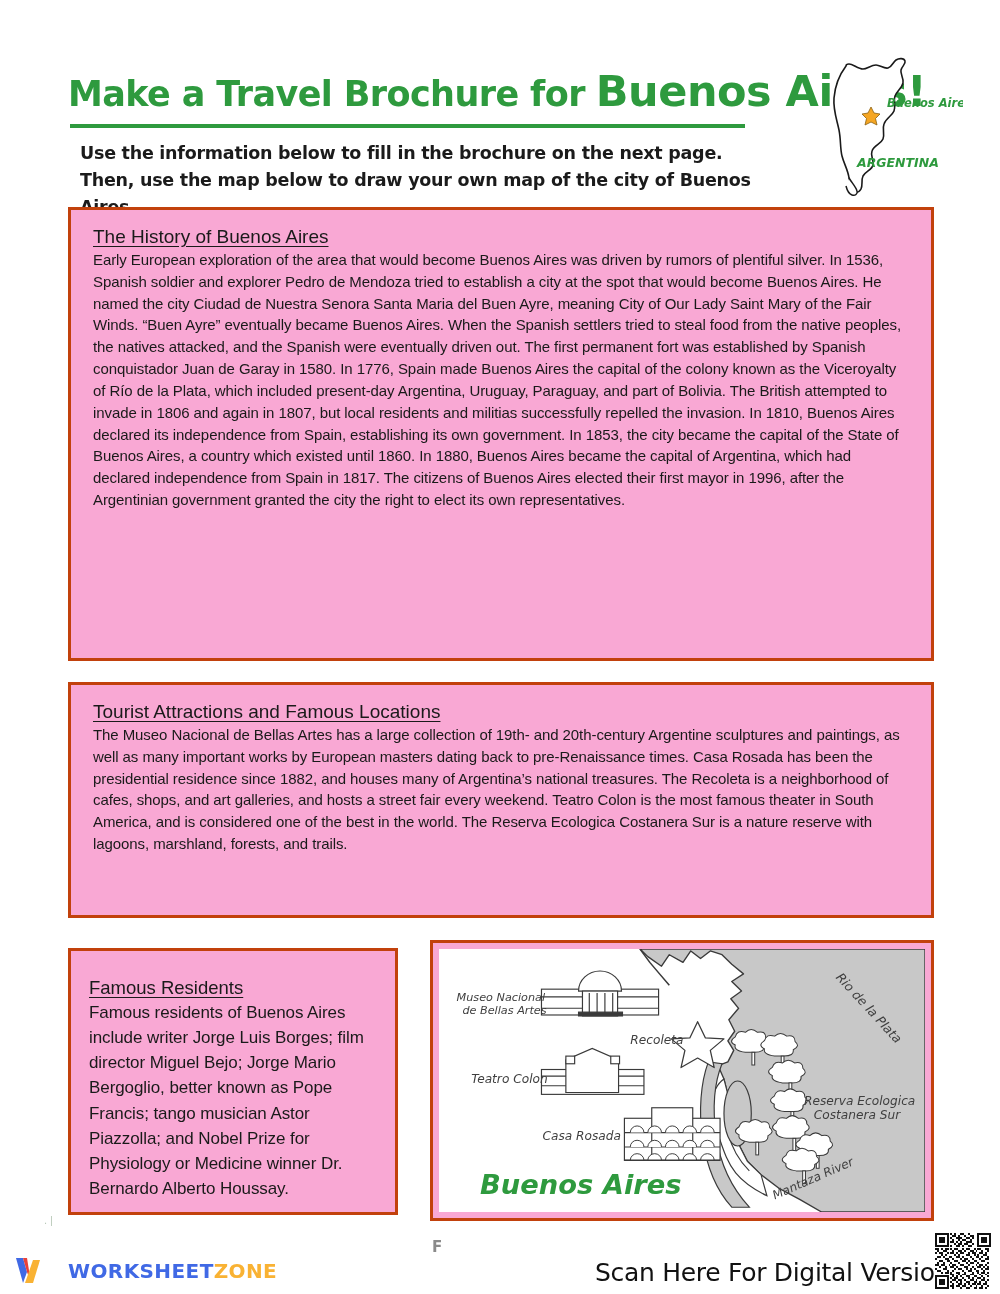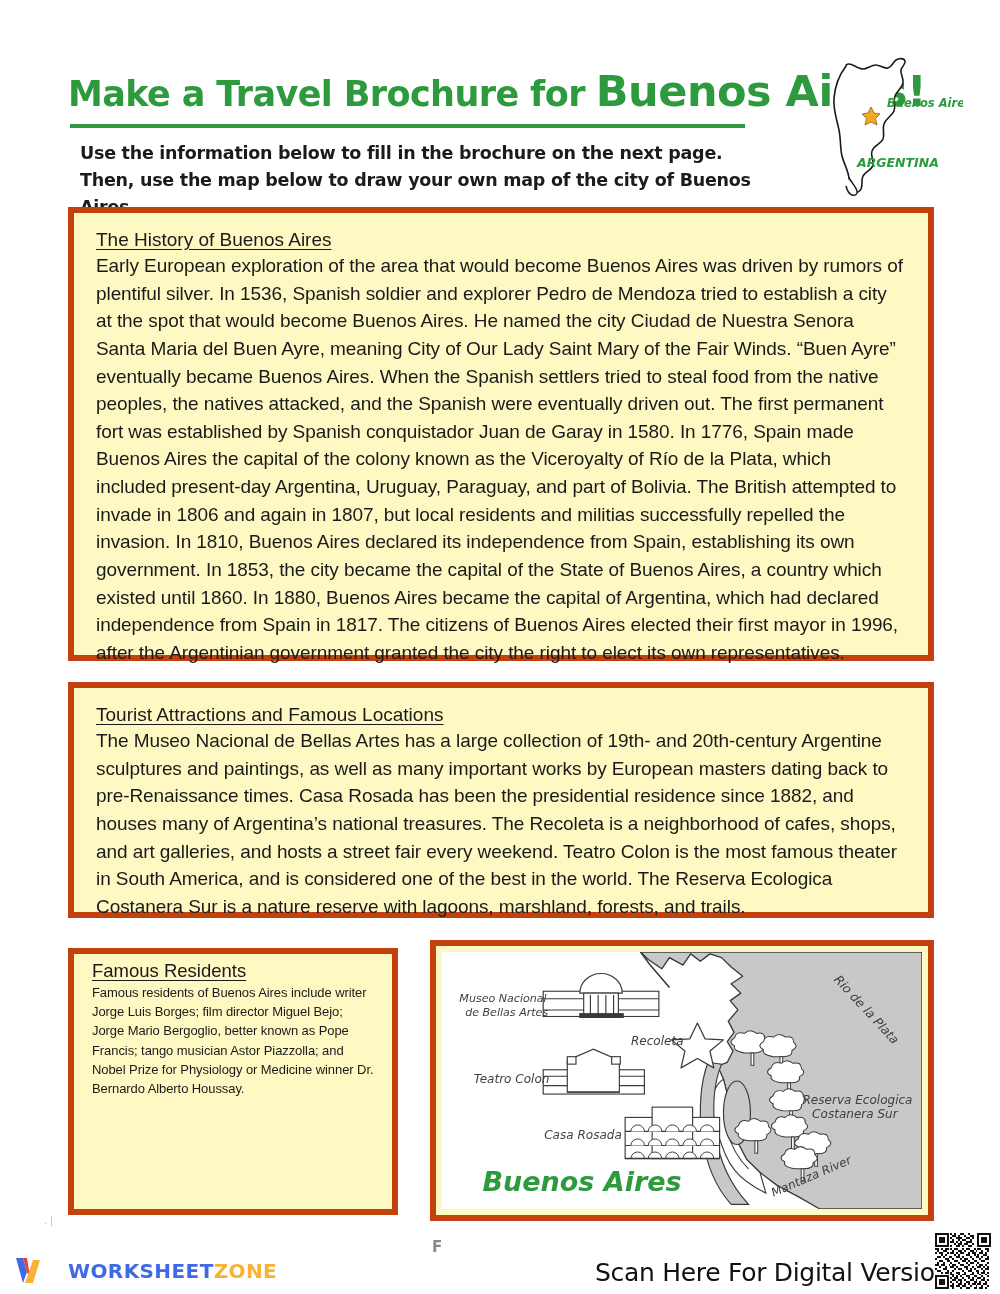--- a/index.html
+++ b/index.html
@@ -39,42 +39,42 @@
     letter-spacing: -0.25px;
   }
 
   
   .arg-inset { position: absolute; left: 808px; top: 52px; width: 155px; height: 148px; }
   .arg-inset svg { display: block; }
 
   
   .box {
     position: absolute;
-    border: 6px solid #c2410c;
-    background: #fef9c3;
+    border: 3px solid #c2410c;
+    background: #f9a8d4;
   }
   .box-history { left: 68px; top: 207px; width: 866px; height: 454px; }
   .box-tourist { left: 68px; top: 682px; width: 866px; height: 236px; }
   .box-residents { left: 68px; top: 948px; width: 330px; height: 267px; }
   .box-map { left: 430px; top: 940px; width: 504px; height: 281px; padding: 6px; overflow: hidden; }
 
   .sec-head {
     font-size: 19px; color: #1a1a1a; text-decoration: underline;
     text-underline-offset: 3px;
     margin-bottom: 1px; display: inline-block;
   }
   .sec-body {
-    font-size: 19px; color: #1a1a1a; line-height: 1.455;
+    font-size: 15px; color: #1a1a1a; line-height: 1.455;
     text-align: left; letter-spacing: -0.08px;
   }
   .box-history .inner { padding: 16px 22px 0 22px; }
   .box-tourist .inner { padding: 16px 22px 16px 22px; }
-  .box-residents .inner { padding: 6px 14px 0 18px; }
+  .box-residents .inner { padding: 26px 14px 0 18px; }
   .box-residents .sec-head { font-size: 18.5px; }
-  .box-residents .sec-body { font-size: 13px; line-height: 1.48; }
+  .box-residents .sec-body { font-size: 17px; line-height: 1.48; }
 
   
   .citymap { position: relative; width: 100%; height: 100%; background: #fff; }
   .citymap svg { display: block; width: 100%; height: 100%; }
 
   
   .footer { position: absolute; left: 0; top: 1232px; width: 1000px; height: 62px; }
   .logo { position: absolute; left: 14px; top: 1256px; display: flex; align-items: center; gap: 20px; }
   .logo-mark { width: 34px; height: 30px; }
   .logo-text { font-size: 20px; font-weight: bold; letter-spacing: 0.4px;

